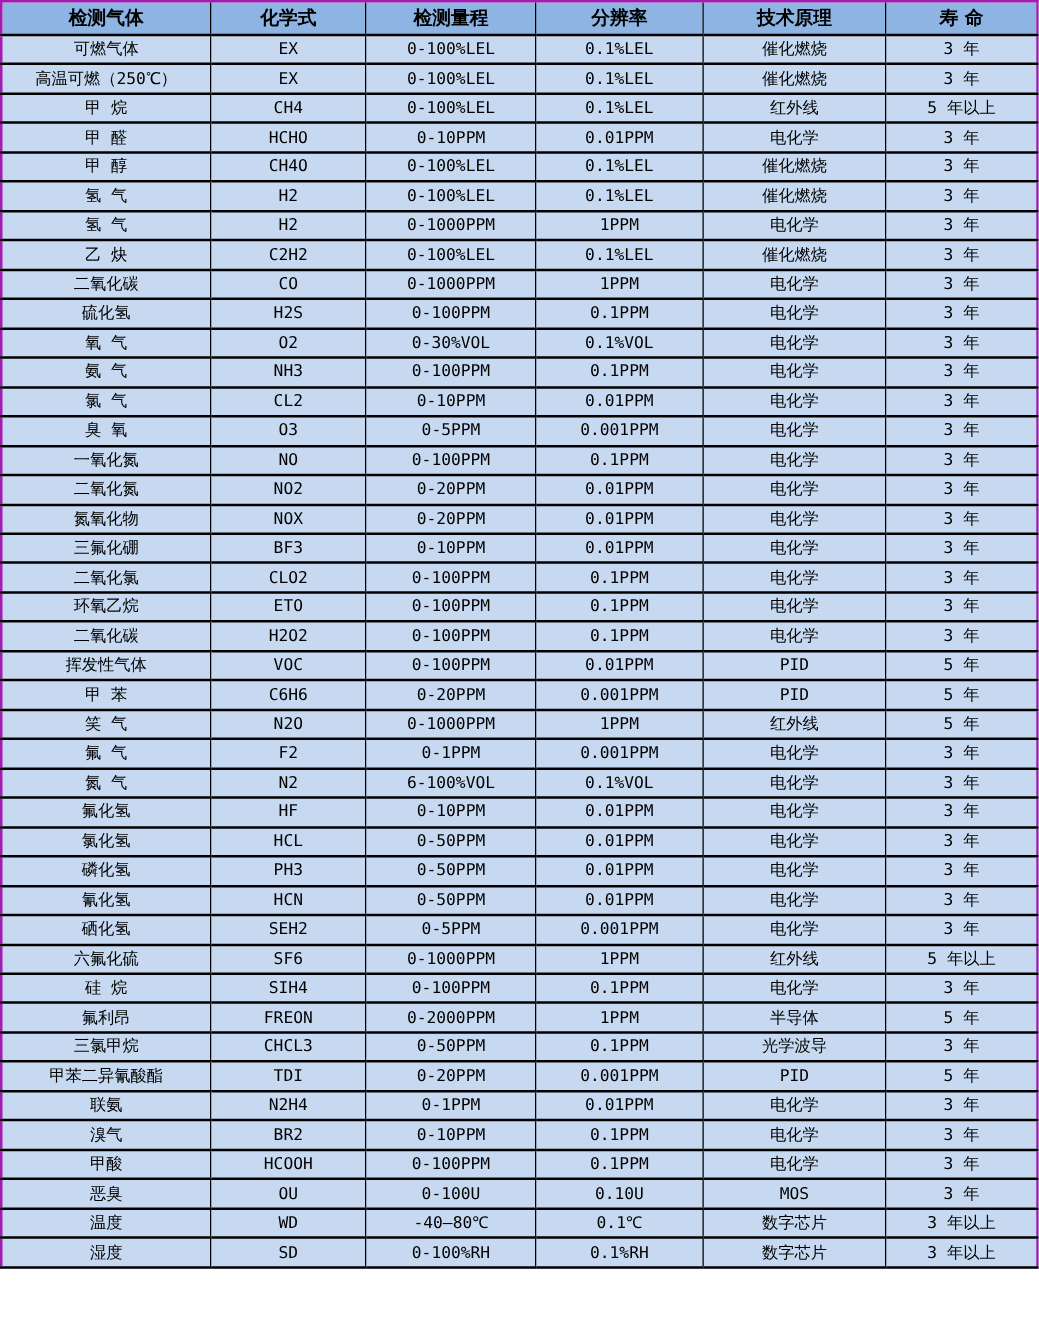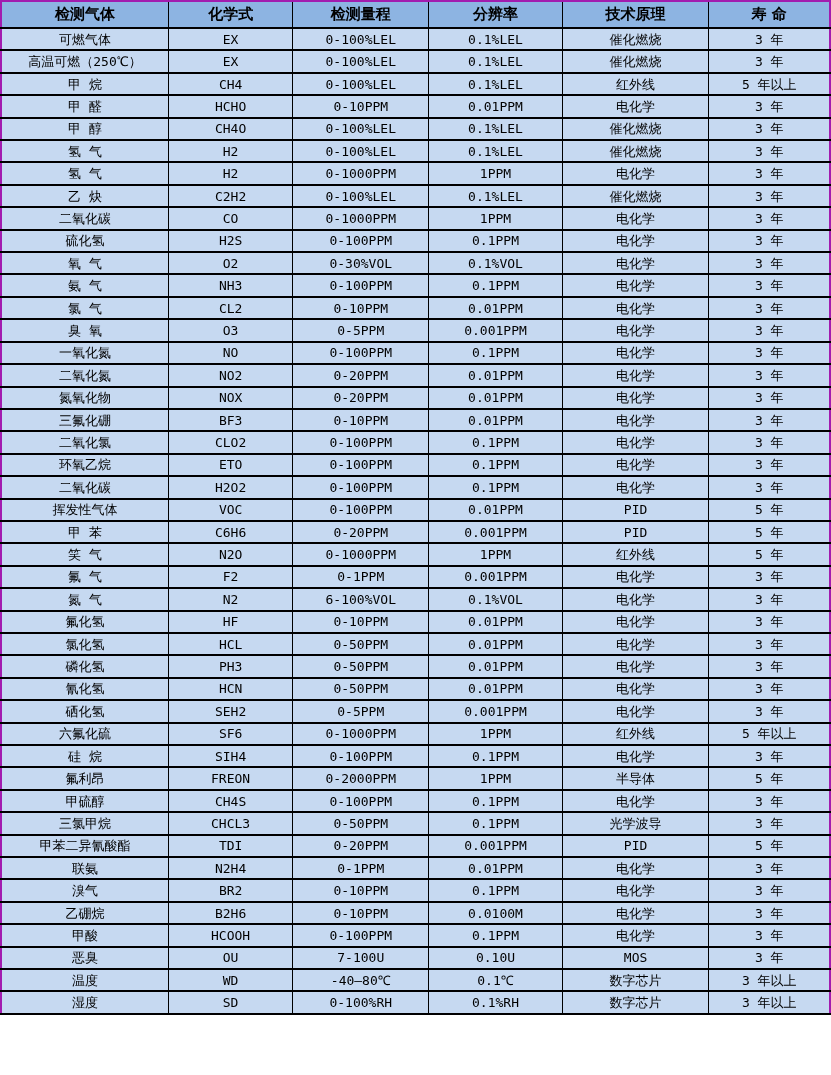--- a/index.html
+++ b/index.html
@@ -345,28 +345,20 @@
       </tr>
       <tr>
         <td>氟利昂</td>
         <td>FREON</td>
         <td>0-2000PPM</td>
         <td>1PPM</td>
         <td>半导体</td>
         <td>5 年</td>
       </tr>
       <tr>
-        <td>甲硫醇</td>
-        <td>CH4S</td>
-        <td>0-100PPM</td>
-        <td>0.1PPM</td>
-        <td>电化学</td>
-        <td>3 年</td>
-      </tr>
-      <tr>
         <td>三氯甲烷</td>
         <td>CHCL3</td>
         <td>0-50PPM</td>
         <td>0.1PPM</td>
         <td>光学波导</td>
         <td>3 年</td>
       </tr>
       <tr>
         <td>甲苯二异氰酸酯</td>
         <td>TDI</td>
@@ -385,39 +377,31 @@
       </tr>
       <tr>
         <td>溴气</td>
         <td>BR2</td>
         <td>0-10PPM</td>
         <td>0.1PPM</td>
         <td>电化学</td>
         <td>3 年</td>
       </tr>
       <tr>
-        <td>乙硼烷</td>
-        <td>B2H6</td>
-        <td>0-10PPM</td>
-        <td>0.0100M</td>
-        <td>电化学</td>
-        <td>3 年</td>
-      </tr>
-      <tr>
         <td>甲酸</td>
         <td>HCOOH</td>
         <td>0-100PPM</td>
         <td>0.1PPM</td>
         <td>电化学</td>
         <td>3 年</td>
       </tr>
       <tr>
         <td>恶臭</td>
         <td>OU</td>
-        <td>7-100U</td>
+        <td>0-100U</td>
         <td>0.10U</td>
         <td>MOS</td>
         <td>3 年</td>
       </tr>
       <tr>
         <td>温度</td>
         <td>WD</td>
         <td>-40—80℃</td>
         <td>0.1℃</td>
         <td>数字芯片</td>

